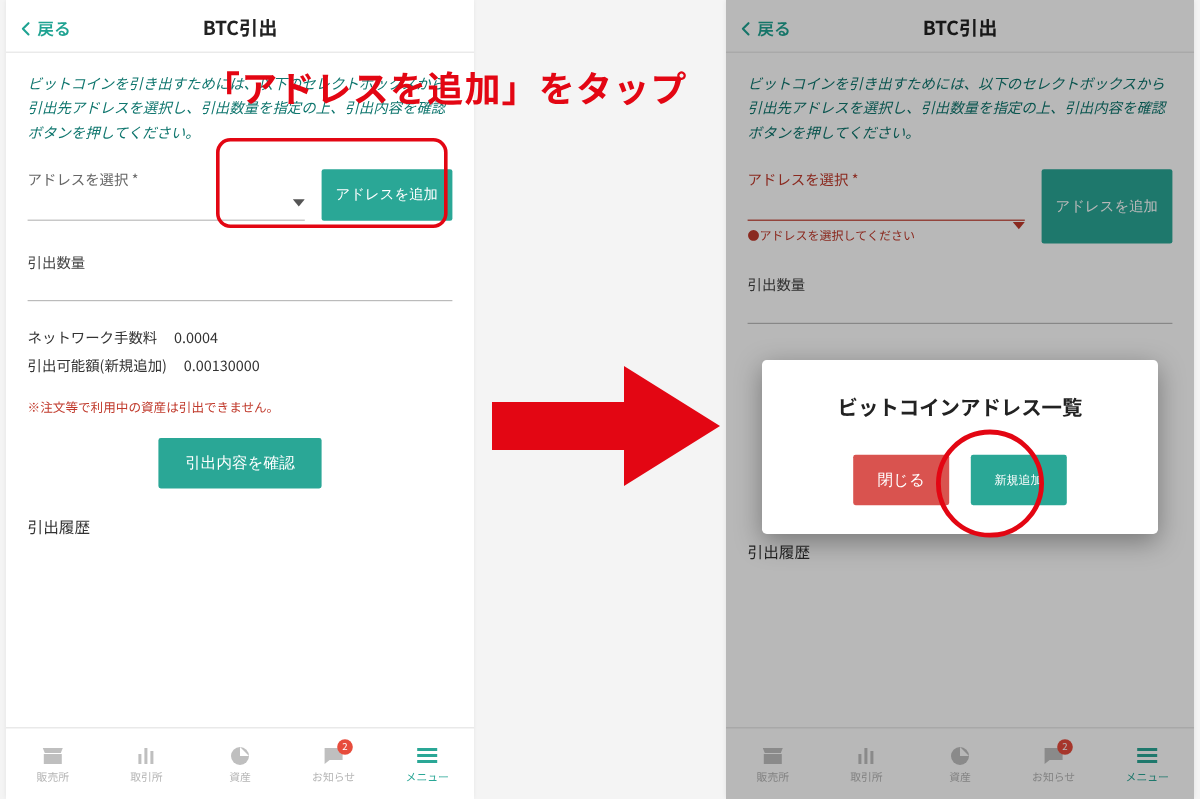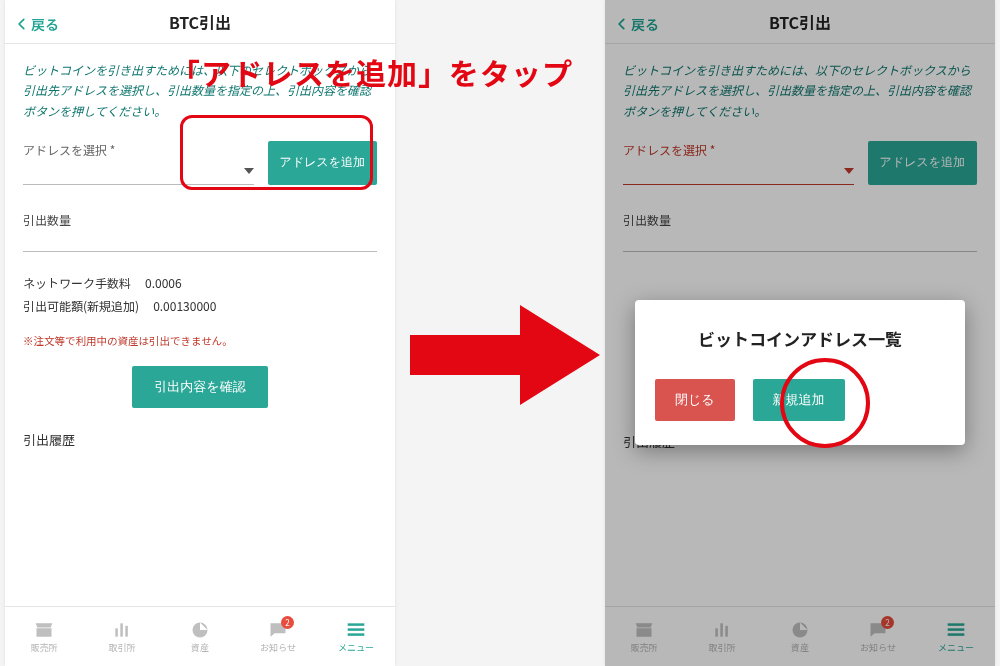--- a/index.html
+++ b/index.html
@@ -49,21 +49,21 @@
   
   .nav { position:absolute; bottom:0; left:0; right:0; height:60px; background:#fff; border-top:1px solid #e4e4e4; display:flex; }
   .nav-item { flex:1; display:flex; flex-direction:column; align-items:center; justify-content:center; gap:3px; color:#b4b4b4; font-size:9px; cursor:pointer;}
   .nav-item.active { color:#2aa796; }
   .nav-item .ico { width:20px; height:18px; position:relative; }
   .badge { position:absolute; top:-4px; right:-6px; width:13px; height:13px; border-radius:50%; background:#e74c3c; color:#fff; font-size:8px; display:flex; align-items:center; justify-content:center; }
 
   
   .modal { position:absolute; left:30px; right:30px; top:300px; background:#fff; border-radius:4px; box-shadow:0 6px 22px rgba(0,0,0,.35); padding:26px 20px 24px 20px; z-index:10; }
   .modal-title { font-size:17px; font-weight:700; color:#222; text-align:center; margin-bottom:28px;}
-  .modal-btns { display:flex; justify-content:flex-start; gap:18px; }
+  .modal-btns { display:flex; justify-content:center; gap:18px; }
   .btn-red { background:#d9534f; color:#fff; border:none; border-radius:2px; padding:12px 20px; font-size:13px; cursor:pointer;}
 
   
   .anno-text { position:absolute; left:170px; top:50px; font-size:30px; font-weight:700; color:#e30613; letter-spacing:1px; z-index:60; white-space:nowrap;}
   .anno-box { position:absolute; border:3px solid #e30613; border-radius:12px; z-index:55; pointer-events:none;}
   .anno-box.b1 { left:180px; top:115px; width:193px; height:75px; }
   .anno-circle { position:absolute; border:4px solid #e30613; border-radius:50%; width:90px; height:90px; left:780px; top:358px; z-index:55; pointer-events:none;}
   .arrow { position:absolute; left:410px; top:300px; width:190px; height:110px; z-index:40; }
   .arrow svg { width:100%; height:100%; }
 </style>
@@ -110,21 +110,21 @@
       </div>
 
       <div class="qty">
         <span class="qty-label">引出数量</span>
         <input class="qty-input" style="">
       </div>
 
       <div class="fee">
         <div class="fee-line">
           <span>ネットワーク手数料</span>
-          <span>0.0006</span>
+          <span>0.0004</span>
         </div>
         <div class="fee-line">
           <span>引出可能額(新規追加)</span>
           <span>0.00130000</span>
         </div>
         <div class="warn">※注文等で利用中の資産は引出できません。</div>
       </div>
 
       <button class="btn-teal confirm">引出内容を確認</button>
 
@@ -187,20 +187,21 @@
     <div class="body">
       <p class="desc">ビットコインを引き出すためには、以下のセレクトボックスから引出先アドレスを選択し、引出数量を指定の上、引出内容を確認ボタンを押してください。</p>
 
       <div class="row-sel">
         <div class="sel">
           <span class="sel-label">アドレスを選択 *</span>
           <input class="sel-input" readonly="" style="">
           <span class="caret"><svg viewBox="0 0 10 10">
                 <path d="M0 2 L5 8 L10 2 Z"></path>
               </svg></span>
+          <div class="sel-err">●アドレスを選択してください</div>
         </div>
         <button class="btn-teal">アドレスを追加</button>
       </div>
 
       <div class="qty">
         <span class="qty-label">引出数量</span>
         <input class="qty-input" style="">
       </div>
 
       <div class="hist" style="margin-top:180px;">引出履歴</div>
@@ -246,18 +247,18 @@
         <span>メニュー</span>
       </div>
     </div>
 
     <div class="shade"></div>
 
     <div class="modal">
       <div class="modal-title">ビットコインアドレス一覧</div>
       <div class="modal-btns">
         <button class="btn-red">閉じる</button>
-        <button class="btn-teal" style="padding:12px 20px;font-size:13px;">新規追加</button>
+        <button class="btn-teal" style="padding:12px 20px;font-size:10px;">新規追加</button>
       </div>
     </div>
   </div>
 
 </div>
 
 </body></html>

